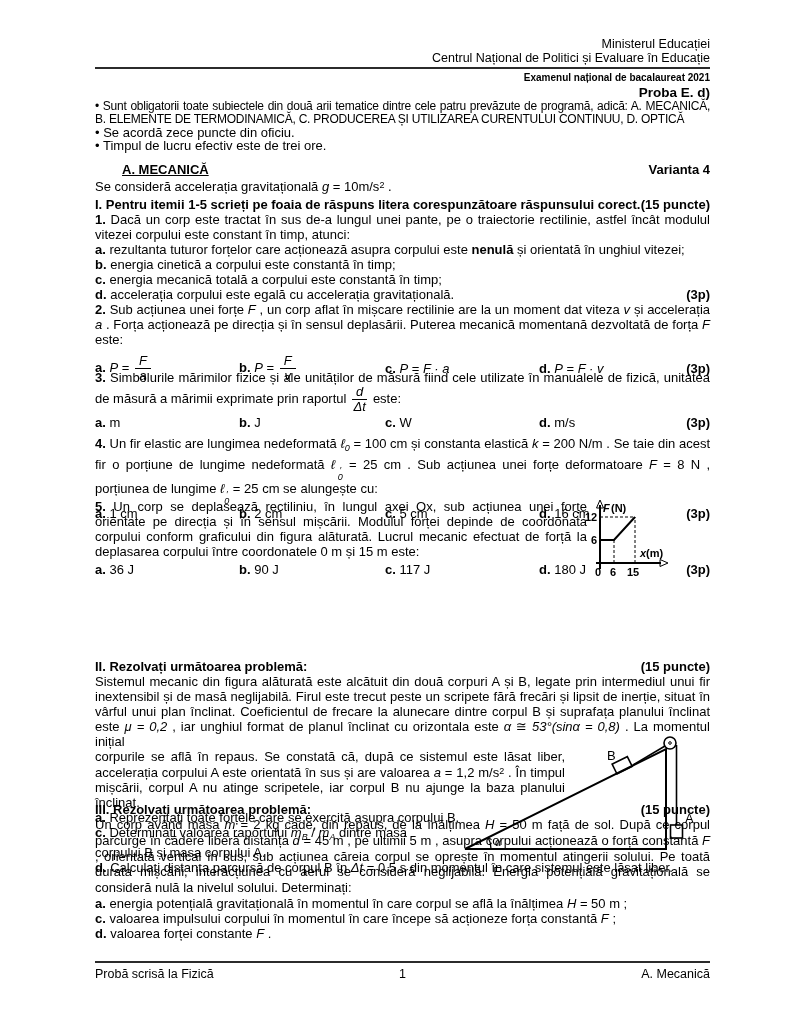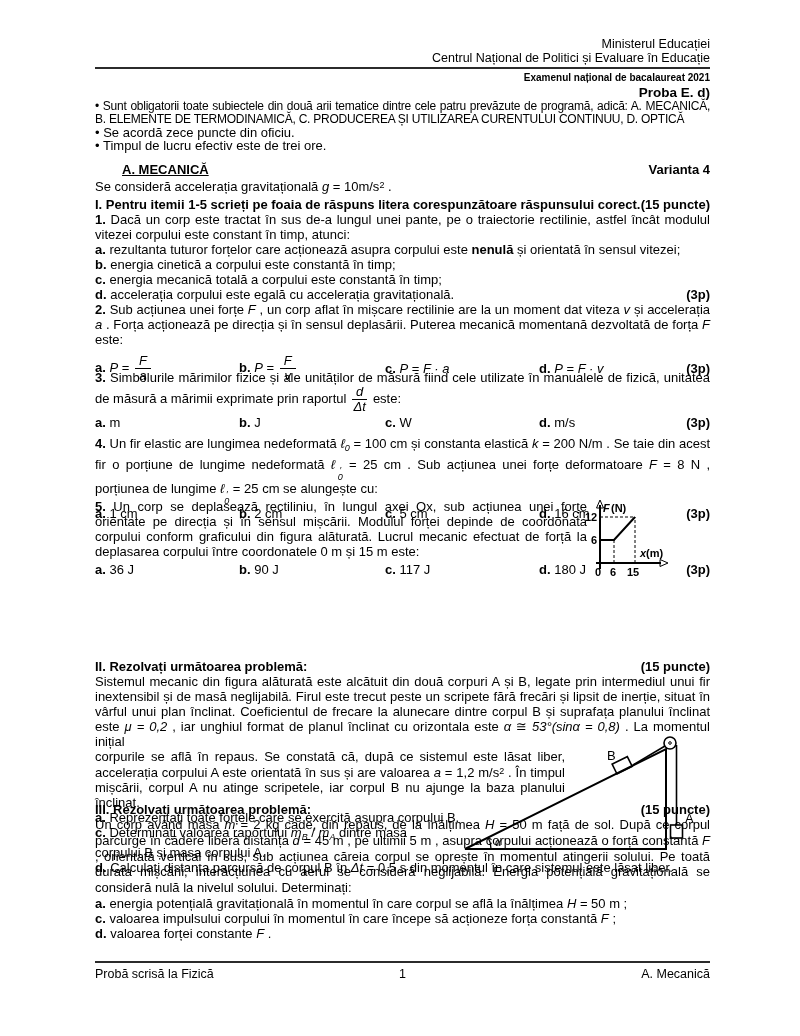--- a/index.html
+++ b/index.html
@@ -77,21 +77,21 @@
 
   <p class="grp grav" style="top:177px;"><span>Se consideră accelerația gravitațională </span><span class="m">g</span><span> = 10m/s</span><sup>2</sup><span> .</span></p>
 
   <div class="grp phead" style="top:197px;">
     <span>I. Pentru itemii 1-5 scrieți pe foaia de răspuns litera corespunzătoare răspunsului corect.</span>
     <span>(15 puncte)</span>
   </div>
 
   <div class="grp" style="top:212px;">
     <p class="just"><span class="b">1.</span><span> Dacă un corp este tractat în sus de-a lungul unei pante, pe o traiectorie rectilinie, astfel încât modulul vitezei corpului este constant în timp, atunci:</span></p>
-    <p class="optline"><span class="b">a.</span><span> rezultanta tuturor forțelor care acționează asupra corpului este </span><span class="b">nenulă</span><span> și orientată în sensul vitezei;</span></p>
+    <p class="optline"><span class="b">a.</span><span> rezultanta tuturor forțelor care acționează asupra corpului este </span><span class="b">nenulă</span><span> și orientată în unghiul vitezei;</span></p>
     <p class="optline"><span class="b">b.</span><span> energia cinetică a corpului este constantă în timp;</span></p>
     <p class="optline"><span class="b">c.</span><span> energia mecanică totală a corpului este constantă în timp;</span></p>
     <div class="dline">
       <span><span class="b">d.</span><span> accelerația corpului este egală cu accelerația gravitațională.</span></span>
       <span class="b">(3p)</span>
     </div>
   </div>
 
   <div class="grp" style="top:302px;">
     <p class="just"><span class="b">2.</span><span> Sub acțiunea unei forțe </span><span class="m">F</span><span> , un corp aflat în mișcare rectilinie are la un moment dat viteza </span><span class="m">v</span><span> și accelerația </span><span class="m">a</span><span> . Forța acționează pe direcția și în sensul deplasării. Puterea mecanică momentană dezvoltată de forța </span><span class="m">F</span><span> este:</span></p>

